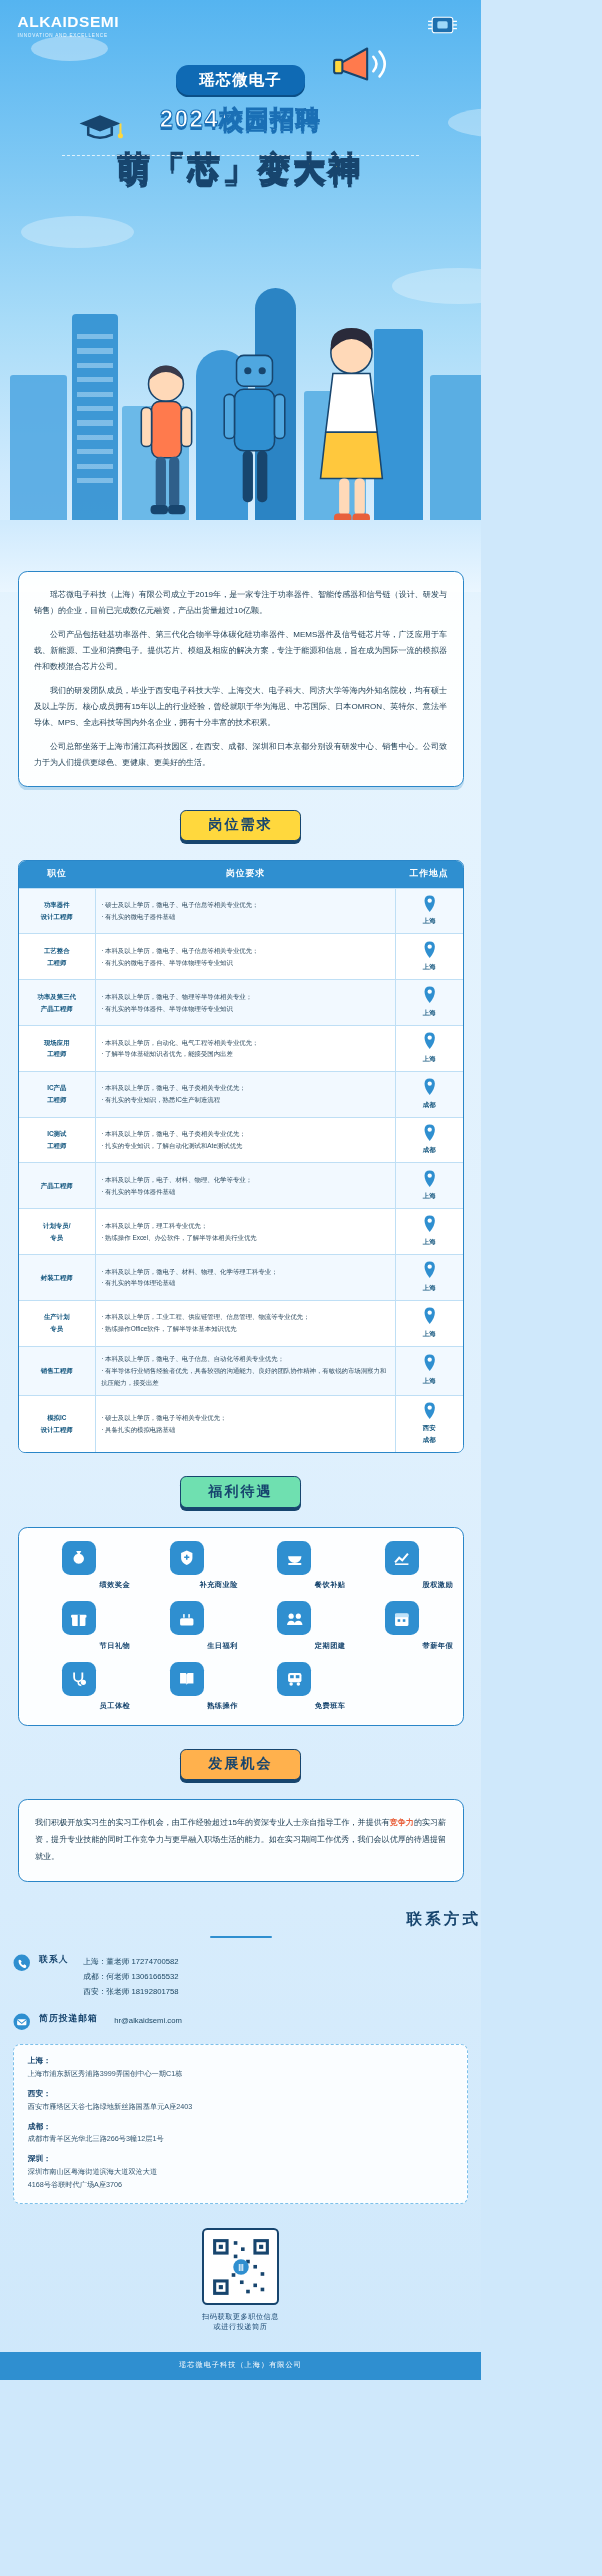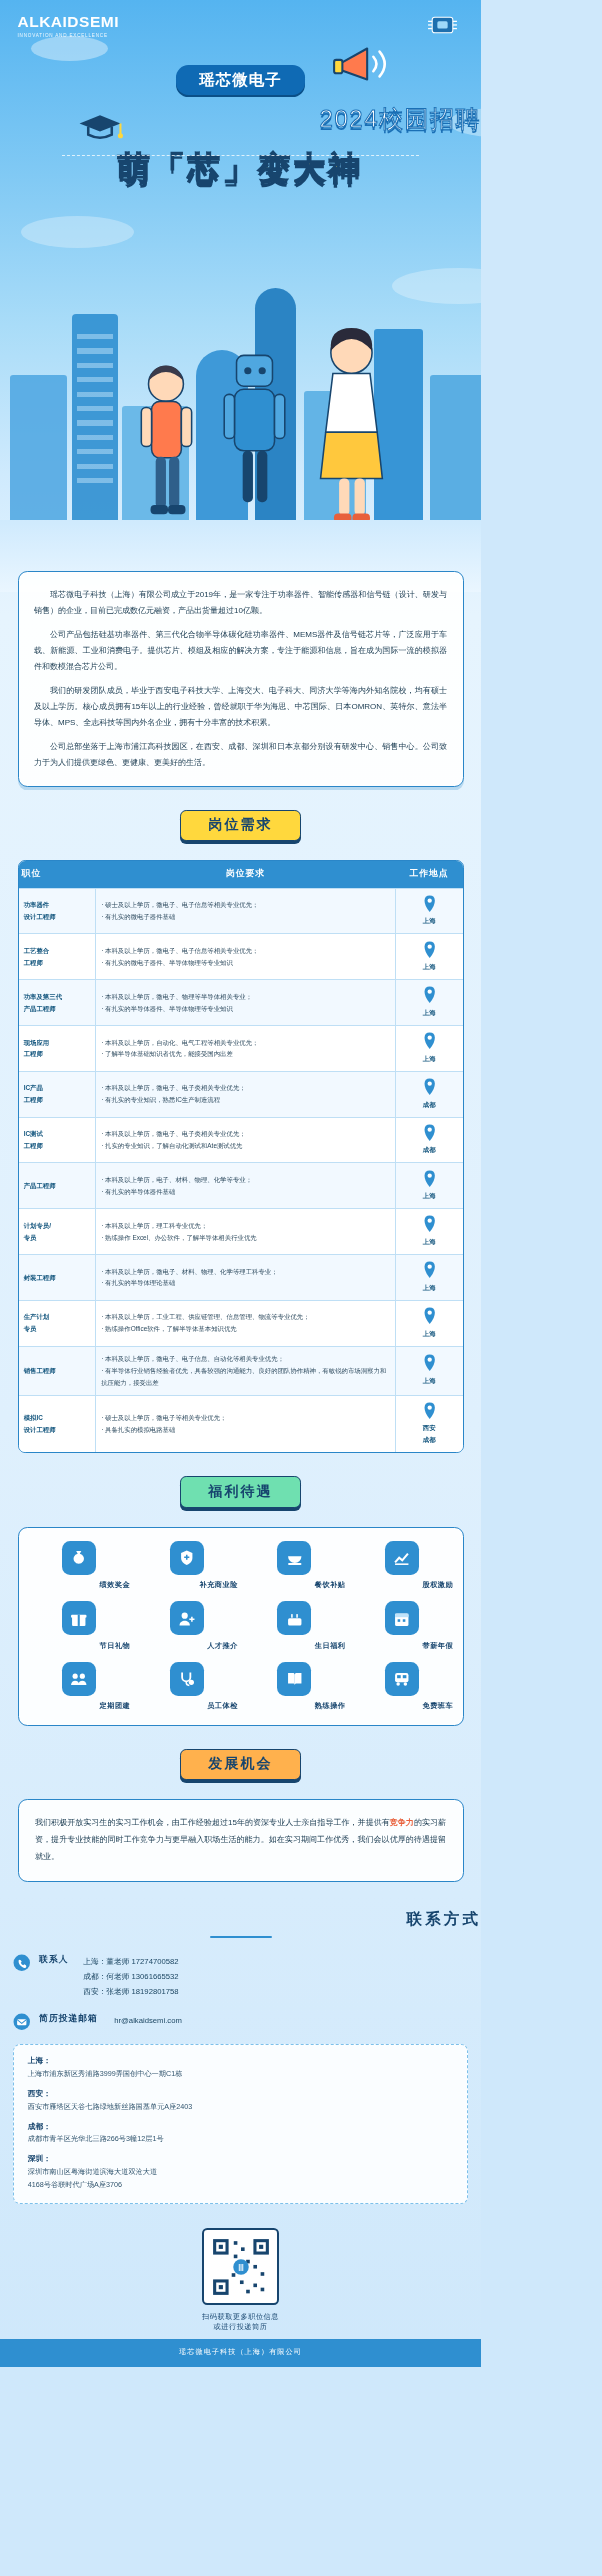--- a/index.html
+++ b/index.html
@@ -31,24 +31,23 @@
   .chip-icon {
     position: absolute; right: 21.6px; top: 13.4px; width: 33px; height: 26px;
   }
   .title-block { position: absolute; left: 0; right: 0; top: 65px; text-align: center; }
   .ttl-ribbon {
     display: inline-block; background: #0f6ab4; color: #fff; font-size: 15.5px; font-weight: bold;
     padding: 4.6px 23px; border-radius: 12.4px; letter-spacing: 1px;
     box-shadow: 0 2.1px 0 #0a4f88;
   }
   .ttl-2 {
-    margin-top: 8.2px; font-size: 24px; font-weight: normal; color: #ffffff;
+    margin-top: 8.2px; font-size: 24px; font-weight: bold; color: #ffffff;
     -webkit-text-stroke: 1px #1a6fb5; letter-spacing: 1.5px;
     text-shadow: 0 2.6px 0 #1a6fb5;
-    text-align: right;
   }
   .ttl-3 {
     margin-top: 11.3px; font-size: 32px; font-weight: bold; color: #ffe14f;
     -webkit-text-stroke: 1.5px #17456e; letter-spacing: 3.1px;
     text-shadow: 0 3.6px 0 #17456e;
   }
   .ttl-3 .red { color: #ff6a4d; }
   .dash-line {
     position: absolute; left: 62px; right: 62px; top: 155px; height: 1px;
     border-top: 1.5px dashed rgba(255,255,255,.75);
@@ -108,21 +107,21 @@
   .jobs table { width: 100%; border-collapse: collapse; }
   .jobs th {
     background: #2f8fd0; color: #fff; font-size: 8.8px; font-weight: bold;
     padding: 7.2px 3.1px; letter-spacing: 1px;
   }
   .jobs td {
     border-top: 0.5px solid #bfdff5; border-right: 0.5px solid #bfdff5;
     padding: 6.2px 5.2px; font-size: 6.4px; vertical-align: middle; line-height: 1.85;
   }
   .jobs td:last-child { border-right: none; }
-  .col-pos { width: 77px; text-align: left; font-weight: bold; color: #15577f; font-size: 6.7px; }
+  .col-pos { width: 77px; text-align: center; font-weight: bold; color: #15577f; font-size: 6.7px; }
   .col-req { color: #2d4a5e; }
   .col-loc { width: 67px; text-align: center; color: #15577f; font-weight: bold; }
   .jobs tbody tr:nth-child(odd) td { background: #f2f9ff; }
   .jobs tbody tr:nth-child(even) td { background: #ffffff; }
   .loc-wrap { display: flex; flex-direction: column; align-items: center; gap: 3.1px; }
   .loc-icon { width: 13.4px; height: 17.5px; }
 
   
   .benefits {
     border: 1.5px solid #2a86c8; border-radius: 9.3px; background: rgba(255,255,255,.92);
@@ -163,21 +162,21 @@
   .addr-line { font-size: 7.2px; color: #31556e; line-height: 1.8; }
 
   
   .qr-wrap { text-align: center; margin-top: 24px; }
   .qr {
     width: 77px; height: 77px; margin: 0 auto; background: #fff; border: 2.1px solid #17456e;
     border-radius: 5.2px; display: flex; align-items: center; justify-content: center;
   }
   .qr-caption { margin-top: 7.2px; font-size: 7.2px; color: #17456e; letter-spacing: 0.5px; }
   .footer-bar {
-    margin-top: 7px; background: #2f8fd0; color: #fff; text-align: center;
+    margin-top: 20px; background: #2f8fd0; color: #fff; text-align: center;
     font-size: 7.2px; letter-spacing: 1px; padding: 8.2px 0 9.3px;
   }
 </style>
 </head>
 <body>
 
 <div class="page">
 
   <div class="hero">
 
@@ -547,58 +546,48 @@
                 <rect x="4" y="13" width="26" height="18" rx="2" fill="#fff"></rect>
                 <rect x="2" y="9" width="30" height="6" rx="2" fill="#fff"></rect>
                 <rect x="15" y="9" width="4" height="22" fill="#2f8fd0"></rect>
               </svg>
             </div>
             <div class="blabel">节日礼物</div>
           </div>
           <div class="bitem">
             <div class="bicon">
               <svg viewBox="0 0 34 34">
-                <circle cx="13" cy="11" r="6" fill="#fff"></circle>
-                <path d="M3 30c0-6 5-9 10-9s10 3 10 9z" fill="#fff"></path>
-                <path d="M27 13v10M22 18h10" stroke="#fff" stroke-width="3"></path>
-              </svg>
-            </div>
-            <div class="blabel">人才推介</div>
-          </div>
-          <div class="bitem">
-            <div class="bicon">
-              <svg viewBox="0 0 34 34">
                 <rect x="4" y="16" width="26" height="14" rx="3" fill="#fff"></rect>
                 <rect x="10" y="8" width="3" height="7" fill="#fff"></rect>
                 <rect x="20" y="8" width="3" height="7" fill="#fff"></rect>
               </svg>
             </div>
             <div class="blabel">生日福利</div>
+          </div>
+          <div class="bitem">
+            <div class="bicon">
+              <svg viewBox="0 0 34 34">
+                <circle cx="10" cy="12" r="5" fill="#fff"></circle>
+                <circle cx="24" cy="12" r="5" fill="#fff"></circle>
+                <path d="M2 29c0-5 4-8 8-8s8 3 8 8z" fill="#fff"></path>
+                <path d="M16 29c0-5 4-8 8-8s8 3 8 8z" fill="#fff"></path>
+              </svg>
+            </div>
+            <div class="blabel">定期团建</div>
           </div>
           <div class="bitem">
             <div class="bicon">
               <svg viewBox="0 0 34 34">
                 <rect x="4" y="7" width="26" height="24" rx="3" fill="#fff"></rect>
                 <rect x="4" y="7" width="26" height="7" fill="#bfe3fa"></rect>
                 <rect x="9" y="18" width="5" height="5" fill="#2f8fd0"></rect>
                 <rect x="19" y="18" width="5" height="5" fill="#2f8fd0"></rect>
               </svg>
             </div>
             <div class="blabel">带薪年假</div>
-          </div>
-          <div class="bitem">
-            <div class="bicon">
-              <svg viewBox="0 0 34 34">
-                <circle cx="10" cy="12" r="5" fill="#fff"></circle>
-                <circle cx="24" cy="12" r="5" fill="#fff"></circle>
-                <path d="M2 29c0-5 4-8 8-8s8 3 8 8z" fill="#fff"></path>
-                <path d="M16 29c0-5 4-8 8-8s8 3 8 8z" fill="#fff"></path>
-              </svg>
-            </div>
-            <div class="blabel">定期团建</div>
           </div>
           <div class="bitem">
             <div class="bicon">
               <svg viewBox="0 0 34 34">
                 <path d="M8 5v9a8 8 0 0 0 16 0V5" stroke="#fff" stroke-width="3.5" fill="none"></path>
                 <circle cx="26" cy="24" r="5" fill="#fff"></circle>
                 <path d="M16 22v2a6 6 0 0 0 6 6" stroke="#fff" stroke-width="3" fill="none"></path>
               </svg>
             </div>
             <div class="blabel">员工体检</div>

